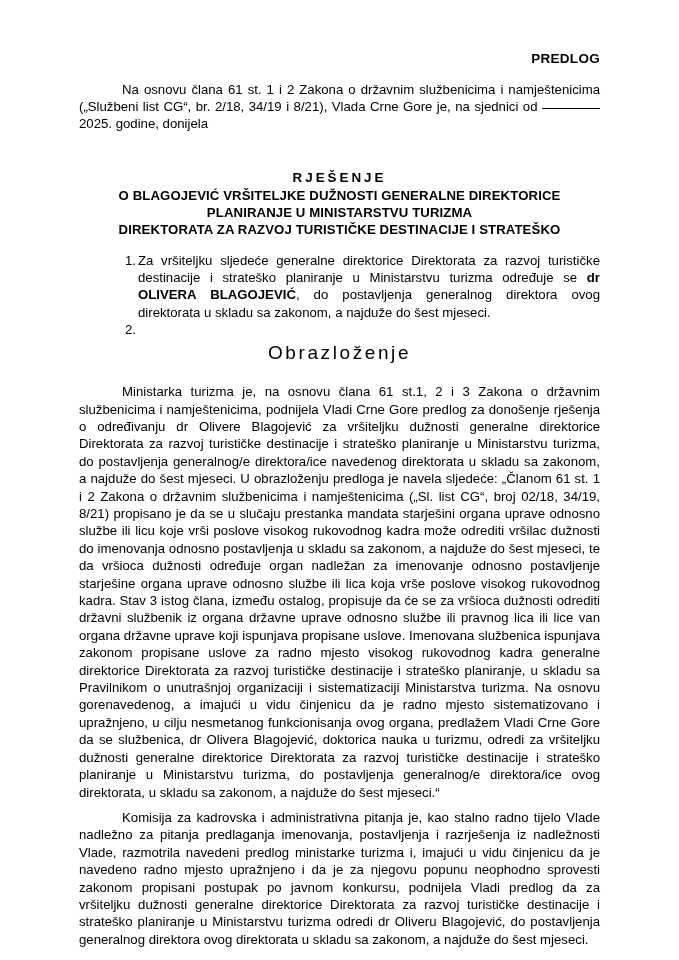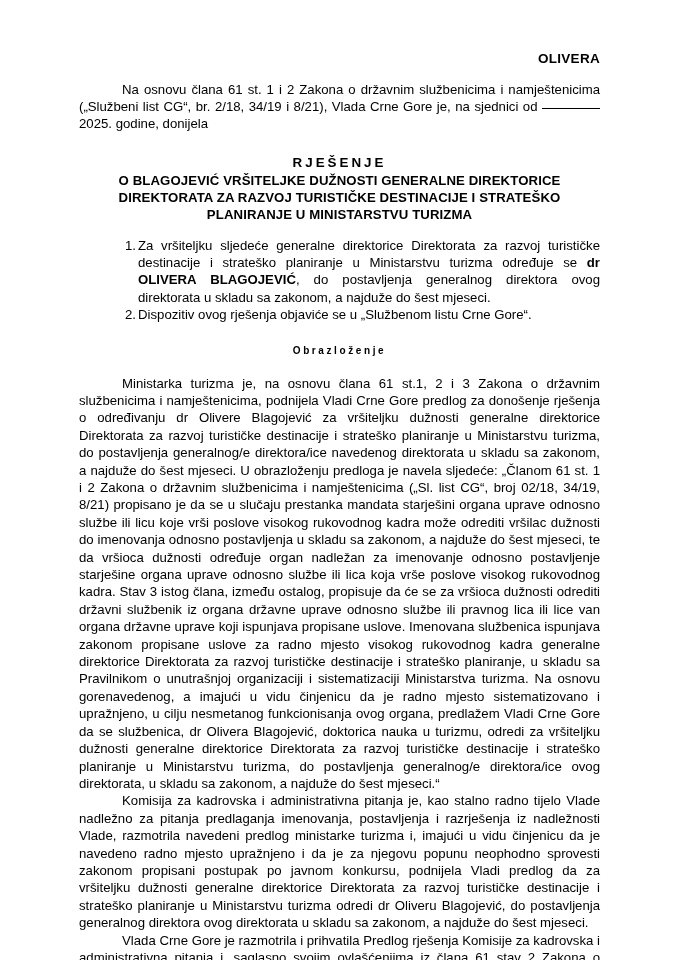--- a/index.html
+++ b/index.html
@@ -46,21 +46,21 @@
   .intro-block {
     margin-top: 15px;
   }
   .blank-line {
     display: inline-block;
     width: 58px;
     border-bottom: 1px solid #000;
     vertical-align: 2px;
   }
   .title-block {
-    margin-top: 21px;
+    margin-top: 36px;
     text-align: center;
     font-weight: bold;
     font-size: 13.2px;
     line-height: 17.2px;
   }
   .title-main {
     letter-spacing: 3.0px;
     font-size: 13.4px;
     display: block;
     margin-bottom: 1px;
@@ -88,59 +88,59 @@
     top: 0;
     width: 16px;
     text-align: right;
     font-size: 13.2px;
   }
   .list-item.single {
     text-align: left;
   }
   .section-heading {
     text-align: center;
-    font-weight: bold;
-    font-size: 10px;
+    font-weight: normal;
+    font-size: 19px;
     letter-spacing: 2.6px;
     margin-top: 21px;
     margin-bottom: 3px;
   }
   .body-block {
     margin-top: 19px;
   }
   .body-block .para + .para {
-    margin-top: 0;
+    margin-top: 8px;
   }
   b, strong { font-weight: bold; }
 </style>
 </head>
 <body>
 
 <div class="page">
   <div class="content">
 
-    <div class="doc-tag">OLIVERA</div>
+    <div class="doc-tag">PREDLOG</div>
 
     <div class="intro-block">
       <p class="para indent"><span>Na osnovu člana 61 st. 1 i 2 Zakona o državnim službenicima i namještenicima („Službeni list CG“, br. 2/18, 34/19 i 8/21), Vlada Crne Gore je, na sjednici od </span><span class="blank-line"></span><span> 2025. godine, donijela</span></p>
     </div>
 
     <div class="title-block">
       <span class="title-main">RJEŠENJE</span>
       <span class="title-sub">O BLAGOJEVIĆ VRŠITELJKE DUŽNOSTI GENERALNE DIREKTORICE</span>
+      <span class="title-sub">PLANIRANJE U MINISTARSTVU TURIZMA</span>
       <span class="title-sub">DIREKTORATA ZA RAZVOJ TURISTIČKE DESTINACIJE I STRATEŠKO</span>
-      <span class="title-sub">PLANIRANJE U MINISTARSTVU TURIZMA</span>
     </div>
 
     <ol class="list">
       <li class="list-item">
         <span class="num">1.</span><span>Za vršiteljku sljedeće generalne direktorice Direktorata za razvoj turističke destinacije i strateško planiranje u Ministarstvu turizma određuje se </span><b>dr OLIVERA BLAGOJEVIĆ</b><span>, do postavljenja generalnog direktora ovog direktorata u skladu sa zakonom, a najduže do šest mjeseci.</span>
       </li>
       <li class="list-item single">
-        <span class="num">2.</span><span>Dispozitiv ovog rješenja objaviće se u „Službenom listu Crne Gore“.</span>
+        <span class="num">2.</span>
       </li>
     </ol>
 
     <div class="section-heading">Obrazloženje</div>
 
     <div class="body-block">
       <p class="para indent">Ministarka turizma je, na osnovu člana 61 st.1, 2 i 3 Zakona o državnim službenicima i namještenicima, podnijela Vladi Crne Gore predlog za donošenje rješenja o određivanju dr Olivere Blagojević za vršiteljku dužnosti generalne direktorice Direktorata za razvoj turističke destinacije i strateško planiranje u Ministarstvu turizma, do postavljenja generalnog/e direktora/ice navedenog direktorata u skladu sa zakonom, a najduže do šest mjeseci. U obrazloženju predloga je navela sljedeće: „Članom 61 st. 1 i 2 Zakona o državnim službenicima i namještenicima („Sl. list CG“, broj 02/18, 34/19, 8/21) propisano je da se u slučaju prestanka mandata starješini organa uprave odnosno službe ili licu koje vrši poslove visokog rukovodnog kadra može odrediti vršilac dužnosti do imenovanja odnosno postavljenja u skladu sa zakonom, a najduže do šest mjeseci, te da vršioca dužnosti određuje organ nadležan za imenovanje odnosno postavljenje starješine organa uprave odnosno službe ili lica koja vrše poslove visokog rukovodnog kadra. Stav 3 istog člana, između ostalog, propisuje da će se za vršioca dužnosti odrediti državni službenik iz organa državne uprave odnosno službe ili pravnog lica ili lice van organa državne uprave koji ispunjava propisane uslove. Imenovana službenica ispunjava zakonom propisane uslove za radno mjesto visokog rukovodnog kadra generalne direktorice Direktorata za razvoj turističke destinacije i strateško planiranje, u skladu sa Pravilnikom o unutrašnjoj organizaciji i sistematizaciji Ministarstva turizma. Na osnovu gorenavedenog, a imajući u vidu činjenicu da je radno mjesto sistematizovano i upražnjeno, u cilju nesmetanog funkcionisanja ovog organa, predlažem Vladi Crne Gore da se službenica, dr Olivera Blagojević, doktorica nauka u turizmu, odredi za vršiteljku dužnosti generalne direktorice Direktorata za razvoj turističke destinacije i strateško planiranje u Ministarstvu turizma, do postavljenja generalnog/e direktora/ice ovog direktorata, u skladu sa zakonom, a najduže do šest mjeseci.“</p>
       <p class="para indent">Komisija za kadrovska i administrativna pitanja je, kao stalno radno tijelo Vlade nadležno za pitanja predlaganja imenovanja, postavljenja i razrješenja iz nadležnosti Vlade, razmotrila navedeni predlog ministarke turizma i, imajući u vidu činjenicu da je navedeno radno mjesto upražnjeno i da je za njegovu popunu neophodno sprovesti zakonom propisani postupak po javnom konkursu, podnijela Vladi predlog da za vršiteljku dužnosti generalne direktorice Direktorata za razvoj turističke destinacije i strateško planiranje u Ministarstvu turizma odredi dr Oliveru Blagojević, do postavljenja generalnog direktora ovog direktorata u skladu sa zakonom, a najduže do šest mjeseci.</p>
       <p class="para indent">Vlada Crne Gore je razmotrila i prihvatila Predlog rješenja Komisije za kadrovska i administrativna pitanja i, saglasno svojim ovlašćenjima iz člana 61 stav 2 Zakona o državnim službenicima i namještenicima, donijela Rješenje o određivanju vršiteljke dužnosti generalne direktorice Direktorata za razvoj turističke destinacije i</p>
     </div>

